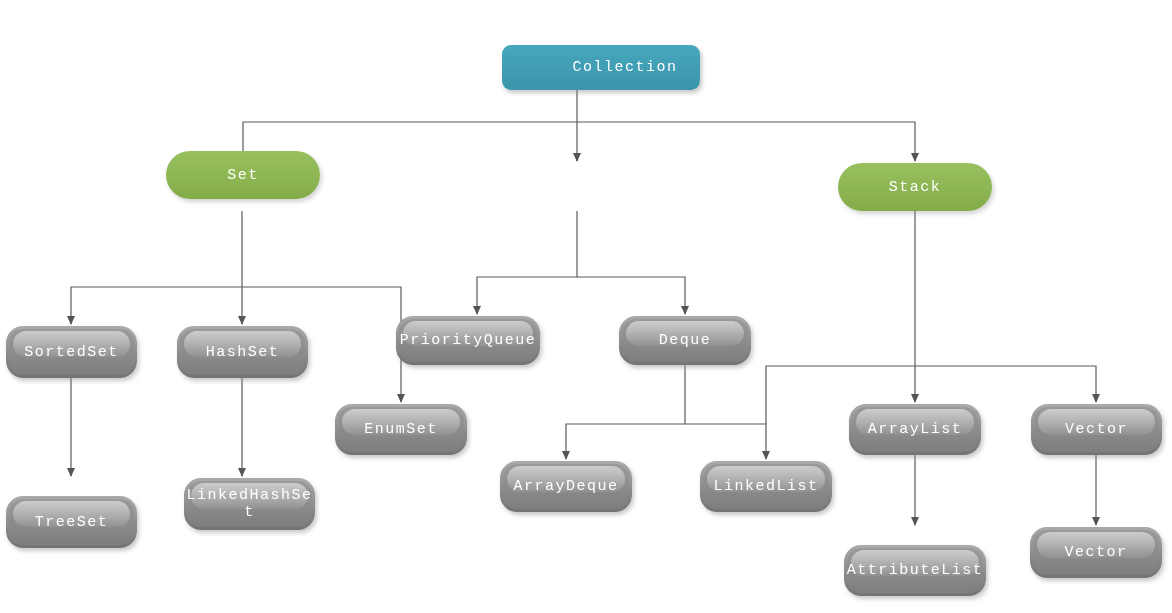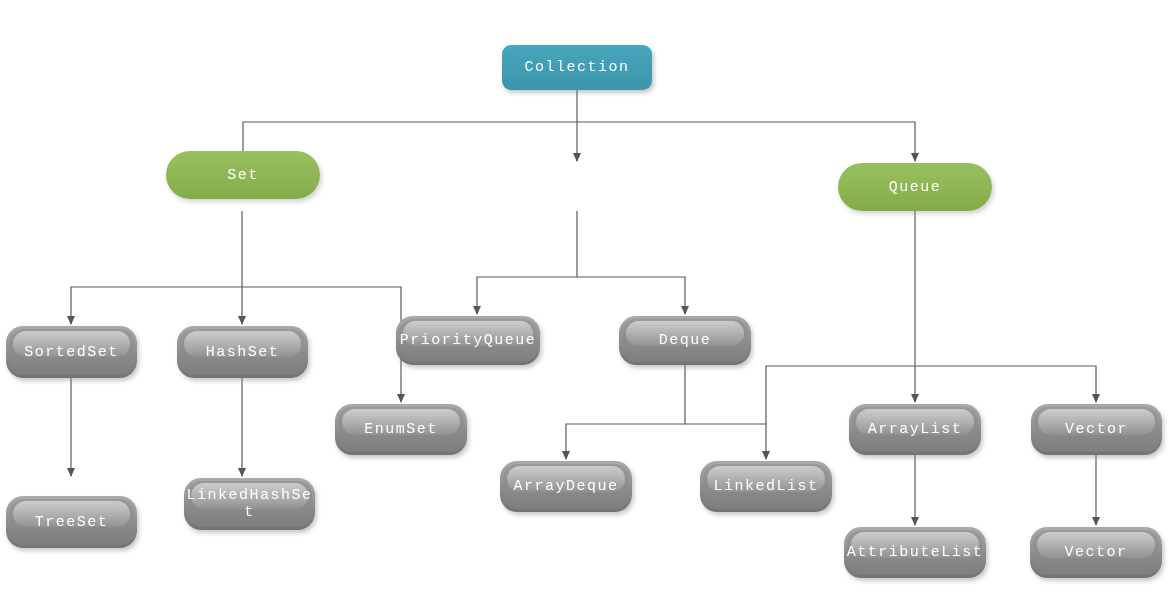--- a/index.html
+++ b/index.html
@@ -17,20 +17,21 @@
   .node .lbl {
     position:relative; z-index:3; padding:0 2px;
     word-break:break-all; line-height:17px;
   }
 
   
   .root {
     background:linear-gradient(180deg,#47a7bd 0%,#3b95ab 100%);
     border-radius:9px;
     box-shadow:2px 3px 4px rgba(130,130,130,0.45);
+    padding-left:48px;
   }
 
   
   .branch {
     background:linear-gradient(180deg,#98c05f 0%,#83ac49 100%);
     border-radius:24px;
     box-shadow:2px 3px 4px rgba(150,150,150,0.40);
   }
 
   
@@ -89,21 +90,21 @@
   </svg>
 
   <div class="node root" style="left:502px;top:45px;width:150px;height:45px">
     <span class="lbl">Collection</span>
   </div>
 
   <div class="node branch" style="left:166px;top:151px;width:154px;height:48px">
     <span class="lbl">Set</span>
   </div>
   <div class="node branch" style="left:838px;top:163px;width:154px;height:48px">
-    <span class="lbl">Queue</span>
+    <span class="lbl">Stack</span>
   </div>
 
   <div class="node leaf" style="left:6px;top:326px;width:131px;height:52px">
     <span class="lbl">SortedSet</span>
   </div>
   <div class="node leaf" style="left:177px;top:326px;width:131px;height:52px">
     <span class="lbl">HashSet</span>
   </div>
   <div class="node leaf" style="left:396px;top:316px;width:144px;height:49px">
     <span class="lbl">PriorityQueue</span>
@@ -129,20 +130,20 @@
     <span class="lbl">LinkedList</span>
   </div>
 
   <div class="node leaf" style="left:849px;top:404px;width:132px;height:51px">
     <span class="lbl">ArrayList</span>
   </div>
   <div class="node leaf" style="left:1031px;top:404px;width:131px;height:51px">
     <span class="lbl">Vector</span>
   </div>
 
-  <div class="node leaf" style="left:844px;top:527px;width:142px;height:51px">
+  <div class="node leaf" style="left:844px;top:545px;width:142px;height:51px">
     <span class="lbl">AttributeList</span>
   </div>
   <div class="node leaf" style="left:1030px;top:527px;width:132px;height:51px">
     <span class="lbl">Vector</span>
   </div>
 
 </div>
 
 </body></html>

